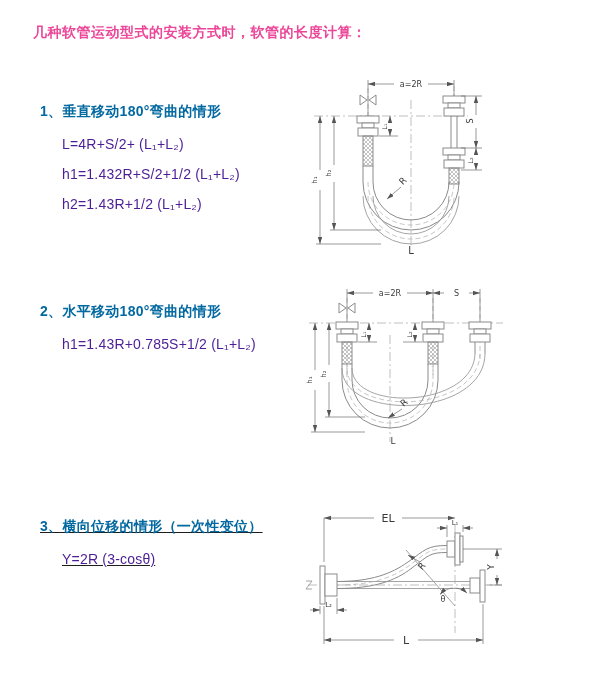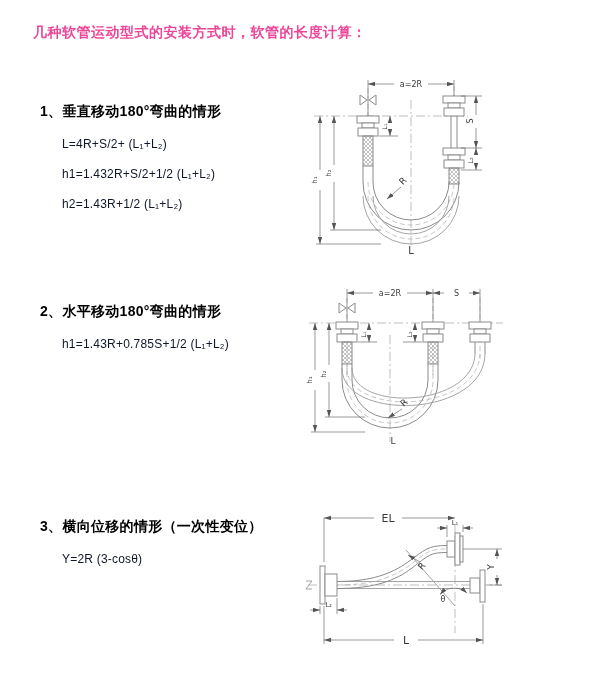--- a/index.html
+++ b/index.html
@@ -6,22 +6,22 @@
   body{
     width:600px;height:675px;position:relative;background:#ffffff;
     font-family:"Liberation Sans","DejaVu Sans",sans-serif;color:#1d1d1d;
     overflow:hidden;
   }
   .page-title{
     position:absolute;left:33px;top:24px;font-size:14px;font-weight:bold;
     letter-spacing:.5px;color:#ec4899;
   }
   .section{position:absolute;left:40px;width:270px;}
-  .sec-heading{font-size:14px;font-weight:bold;color:#000000;letter-spacing:.3px;}
-  .formula{font-size:12px;color:#0f172a;padding-left:22px;line-height:30px;letter-spacing:.2px;}
+  .sec-heading{font-size:14px;font-weight:bold;color:#0369a1;letter-spacing:.3px;}
+  .formula{font-size:14px;color:#4c1d95;padding-left:22px;line-height:30px;letter-spacing:.2px;}
   .sec-heading{margin-bottom:8px;}
   .diagram{position:absolute;}
   svg text{fill:#3a3a3a;font-family:"DejaVu Sans",sans-serif;}
   .geo{stroke:#8b8b8b;stroke-width:1;fill:none;}
   .geo2{stroke:#9a9a9a;stroke-width:.9;fill:none;}
   .dim{stroke:#6e6e6e;stroke-width:.7;fill:none;}
   .cl{stroke:#a5a5a5;stroke-width:.7;fill:none;stroke-dasharray:9 3 2 3;}
   .cl2{stroke:#adadad;stroke-width:.7;fill:none;stroke-dasharray:5 3;}
   .blk{stroke:#8b8b8b;stroke-width:1;fill:#ffffff;}
   .braid{stroke:#8b8b8b;stroke-width:1;}
@@ -36,21 +36,21 @@
   <div class="formula">L=4R+S/2+ (L₁+L₂)</div>
   <div class="formula">h1=1.432R+S/2+1/2 (L₁+L₂)</div>
   <div class="formula">h2=1.43R+1/2 (L₁+L₂)</div>
 </div>
 
 <div class="section" style="top:303px;">
   <div class="sec-heading">2、水平移动180°弯曲的情形</div>
   <div class="formula">h1=1.43R+0.785S+1/2 (L₁+L₂)</div>
 </div>
 
-<div class="section" style="top:518px;">
+<div class="section" style="top:518px;text-decoration:underline;">
   <div class="sec-heading">3、横向位移的情形（一次性变位）</div>
   <div class="formula">Y=2R (3-cosθ)</div>
 </div>
 
 <svg class="diagram" style="left:306px;top:70px;" width="292" height="188" viewBox="0 0 292 188">
   <defs>
     <pattern id="hatch1" width="4" height="4" patternUnits="userSpaceOnUse">
       <path d="M0,4 L4,0 M0,0 L4,4" stroke="#9c9c9c" stroke-width=".6"></path>
     </pattern>
     <marker id="ar1" markerWidth="8" markerHeight="6" refX="7" refY="2.2" orient="auto" markerUnits="userSpaceOnUse">

